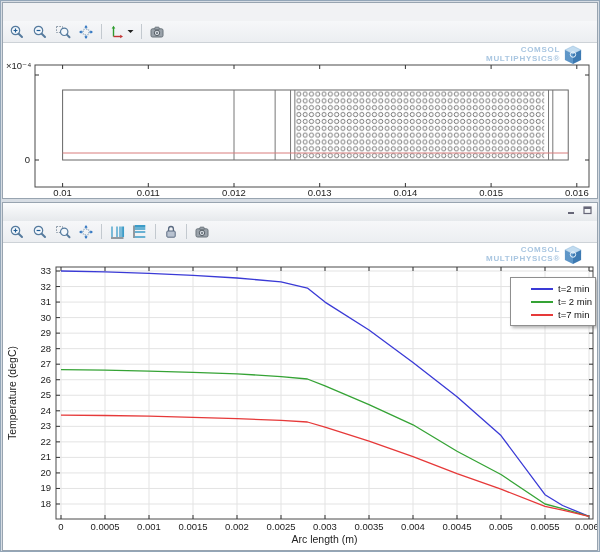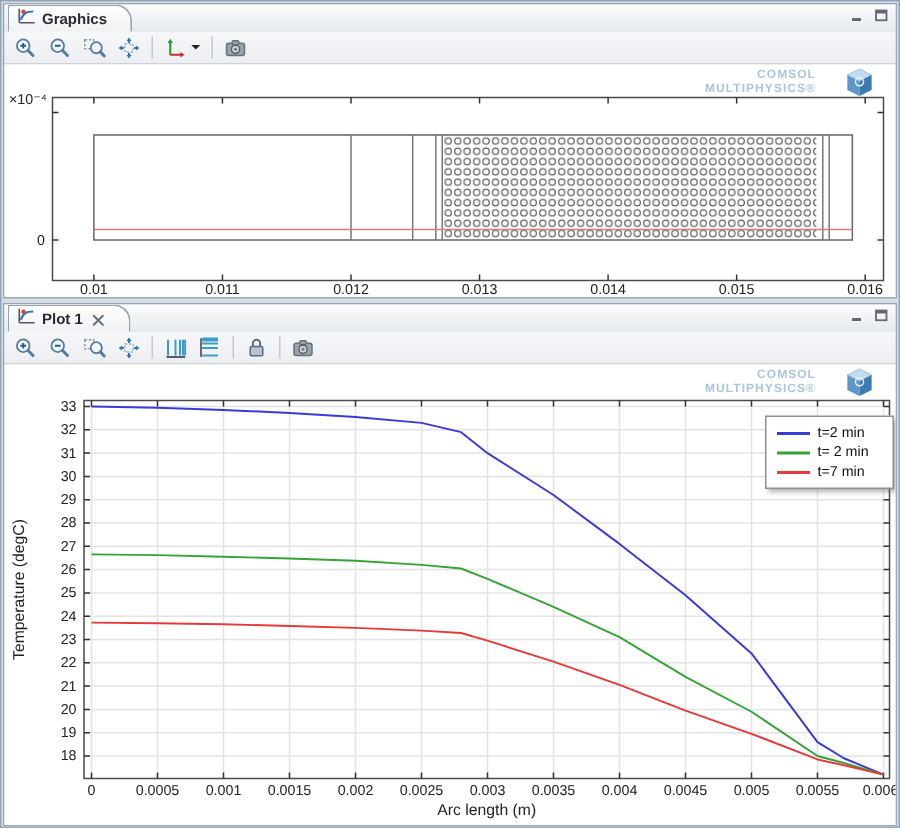--- a/index.html
+++ b/index.html
@@ -22,60 +22,35 @@
   .toolbar{position:absolute;top:18px;left:0;right:0;height:22px;display:flex;align-items:center;gap:1px;
            padding:0 3px;background:linear-gradient(#f6f7f9,#eceef1);border-bottom:1px solid #cdd2d7;box-sizing:border-box;}
   .tbtn{width:22px;height:20px;display:flex;align-items:center;justify-content:center;border-radius:2px;}
   .tbtn.wide{width:31px;gap:2px;}
   .tsep{width:1px;height:15px;background:#c3c9cf;margin:0 3px;flex:0 0 auto;}
 
   .canvas{position:absolute;top:40px;left:0;right:0;bottom:0;background:#ffffff;overflow:hidden;}
   .svg-host{position:absolute;left:0;top:0;right:0;bottom:0;}
   svg text{font-family:"Liberation Sans","DejaVu Sans",sans-serif;}
 
-  .logo{position:absolute;top:2px;right:15px;display:flex;align-items:flex-start;gap:20px;z-index:2;}
+  .logo{position:absolute;top:2px;right:15px;display:flex;align-items:flex-start;gap:4px;z-index:2;}
   .logo-text{text-align:right;color:#a9c6e1;font-size:8px;font-weight:bold;letter-spacing:.7px;line-height:9px;}
 
   #legend{position:absolute;left:507px;top:34px;width:86px;background:#fff;border:1px solid #8f8f8f;
-          box-shadow:2px 2px 3px rgba(90,90,90,.45);padding:4px 0;z-index:1;box-sizing:border-box;}
+          box-shadow:2px 2px 3px rgba(90,90,90,.45);padding:4px 13px;z-index:1;box-sizing:border-box;}
   .lg-row{display:flex;align-items:center;gap:5px;height:13px;padding:0 7px;}
   .lg-line{width:22px;height:2px;flex:0 0 auto;}
   .lg-label{font-size:9.5px;color:#111;white-space:nowrap;}
 </style>
 </head>
 <body>
 
 <div class="stage">
 
   <section class="panel" id="panel-graphics">
-    <div class="tabbar">
-      <div class="tab">
-        <span>
-          <svg width="13" height="13" viewBox="0 0 14 14">
-              <path d="M2 12h11M2 12V2" stroke="#556" stroke-width="1.2" fill="none"></path>
-              <path d="M3 10c2-5 4-6 9-6" stroke="#2f74c0" stroke-width="1.5" fill="none"></path>
-              <circle cx="5" cy="4.2" r="1.6" fill="#cc4444"></circle>
-            </svg>
-        </span>
-        <span class="tab-label">Graphics</span>
-      </div>
-      <div class="winbtns">
-        <span class="winbtn">
-          <svg width="9" height="9">
-              <rect x="1" y="6" width="6" height="2" fill="#667"></rect>
-            </svg>
-        </span>
-        <span class="winbtn">
-          <svg width="9" height="9">
-              <rect x="1" y="1" width="7" height="6.5" fill="none" stroke="#667" stroke-width="1.2"></rect>
-              <rect x="1" y="1" width="7" height="2" fill="#667"></rect>
-            </svg>
-        </span>
-      </div>
-    </div>
     <div class="toolbar">
         <span class="tbtn">
           <svg width="16" height="16" viewBox="0 0 16 16">
             <circle cx="6.5" cy="6.5" r="4.2" fill="#f2f7fc" stroke="#567b9e" stroke-width="1.2"></circle>
             <path d="M4.6 6.5h3.8M6.5 4.6v3.8" stroke="#1f5c94" stroke-width="1.2"></path>
             <path d="M9.7 9.7L13 13" stroke="#567b9e" stroke-width="2" stroke-linecap="round"></path>
           </svg>
         </span>
         <span class="tbtn">
           <svg width="16" height="16" viewBox="0 0 16 16">
@@ -177,35 +152,20 @@
               <polygon points="19,5.5 10,10 10,21 19,16.5" fill="#3d7ab2"></polygon>
               <circle cx="10" cy="10.5" r="3" fill="none" stroke="#eaf4fc" stroke-width="1.1"></circle>
             </svg>
         </span>
       </div>
     </div>
   </section>
 
   <section class="panel" id="panel-plot">
     <div class="tabbar">
-      <div class="tab">
-        <span>
-          <svg width="13" height="13" viewBox="0 0 14 14">
-              <path d="M2 12h11M2 12V2" stroke="#556" stroke-width="1.2" fill="none"></path>
-              <path d="M3 10c2-5 4-6 9-6" stroke="#2f74c0" stroke-width="1.5" fill="none"></path>
-              <circle cx="5" cy="4.2" r="1.6" fill="#cc4444"></circle>
-            </svg>
-        </span>
-        <span class="tab-label">Plot 1</span>
-        <span class="tab-close">
-          <svg width="9" height="9" viewBox="0 0 9 9">
-              <path d="M1.5 1.5l6 6M7.5 1.5l-6 6" stroke="#66707a" stroke-width="1.4" stroke-linecap="round"></path>
-            </svg>
-        </span>
-      </div>
       <div class="winbtns">
         <span class="winbtn">
           <svg width="9" height="9">
               <rect x="1" y="6" width="6" height="2" fill="#667"></rect>
             </svg>
         </span>
         <span class="winbtn">
           <svg width="9" height="9">
               <rect x="1" y="1" width="7" height="6.5" fill="none" stroke="#667" stroke-width="1.2"></rect>
               <rect x="1" y="1" width="7" height="2" fill="#667"></rect>

